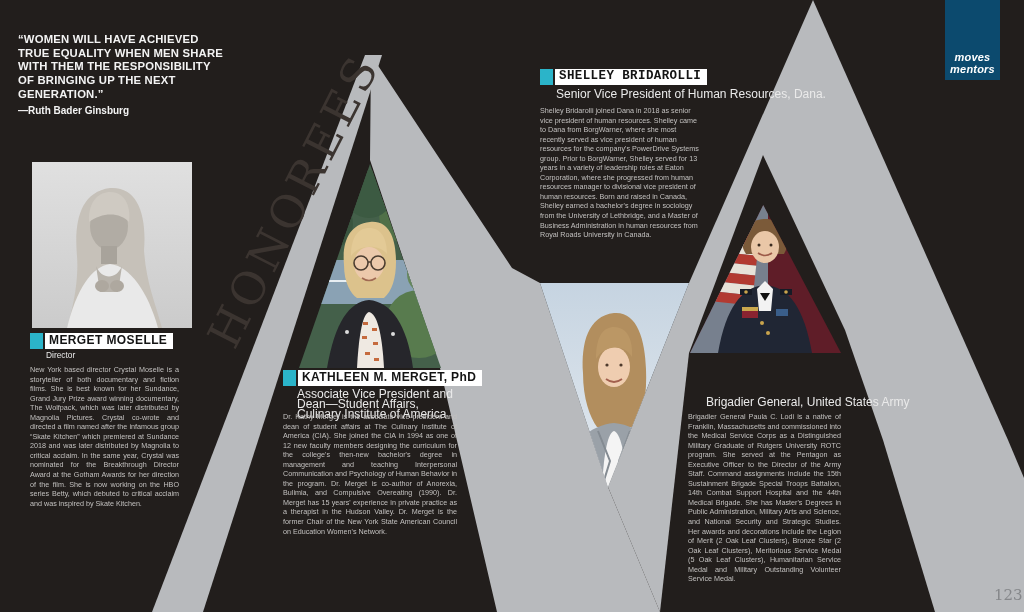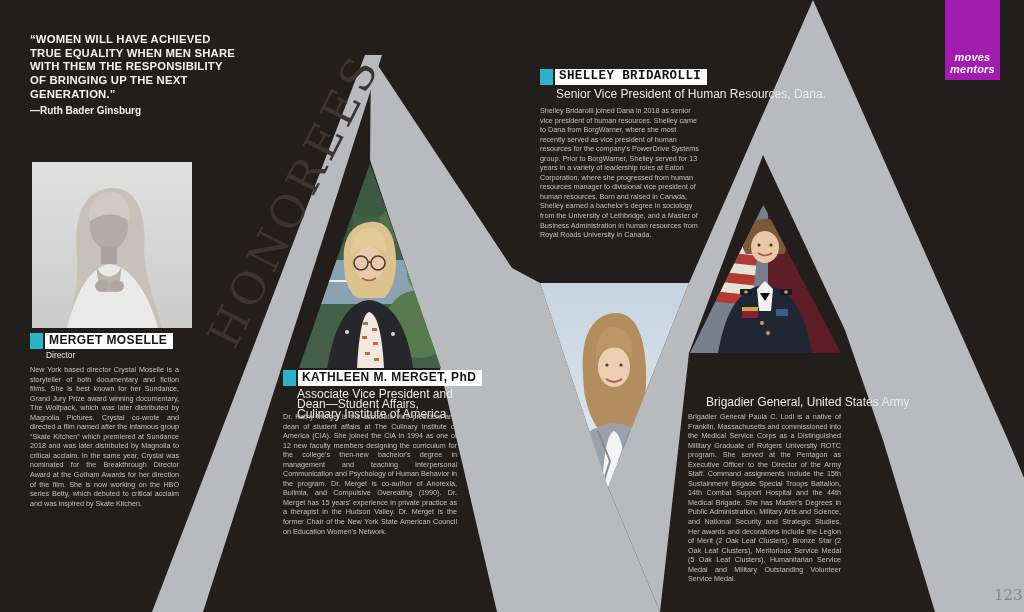--- a/index.html
+++ b/index.html
@@ -5,21 +5,21 @@
   html,body{margin:0;padding:0;background:#444;}
   .spread{
     position:relative; width:1024px; height:612px; overflow:hidden;
     background:#221e1c;
     font-family:"Liberation Sans", sans-serif;
   }
   .abs{position:absolute;}
   svg.m-bg{position:absolute; left:0; top:0;}
 
   
-  .quote{left:30px; top:33px; width:250px; color:#f3f3f3;}
+  .quote{left:18px; top:33px; width:250px; color:#f3f3f3;}
   .quote-text{font-size:11.3px; line-height:13.7px; font-weight:bold; letter-spacing:.2px; white-space:pre-line;}
   .quote-attr{font-size:10px; font-weight:bold; margin-top:3px;}
 
   
   .honorees-label{
     left:122px; top:172px; width:350px; height:60px;
     transform:rotate(-63deg);
     font-family:"DejaVu Serif", serif;
     font-size:45px; letter-spacing:5px; color:#3b3430;
     text-align:center;
@@ -41,21 +41,21 @@
   .bio.ragged{text-align:left;}
 
   
   .photo{overflow:hidden;}
   .tri-up{clip-path:polygon(50% 0,100% 100%,0 100%);}
   .tri-down{clip-path:polygon(0 0,100% 0,45.6% 100%);}
   .tri-paula{clip-path:polygon(48.5% 0,100% 100%,0 100%);}
 
   
   .badge{
-    left:945px; top:0; width:55px; height:80px; background:#a21caf;
+    left:945px; top:0; width:55px; height:80px; background:#0c4a6e;
     display:flex; flex-direction:column; justify-content:flex-end; align-items:center;
     padding-bottom:5px; box-sizing:border-box;
   }
   .badge div{color:#fff; font-weight:bold; font-style:italic; font-size:11px; line-height:11.5px; letter-spacing:.2px;}
 
   .page-num{left:994px; top:586px; color:#85878a; font-size:15px; font-family:"DejaVu Serif", serif;text-align:center;}
 </style>
 </head>
 <body>
 

